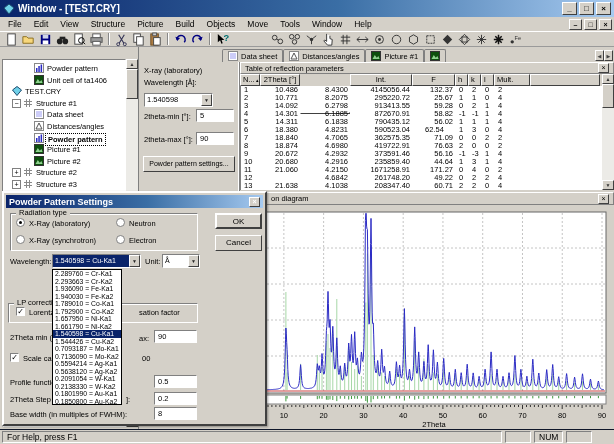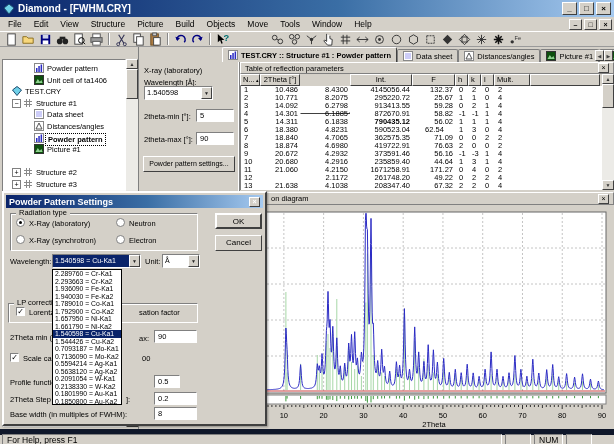--- a/index.html
+++ b/index.html
@@ -43,34 +43,34 @@
 .radio{position:absolute;width:9px;height:9px;border:1px solid #808080;border-radius:50%;background:#fff}
 .radio .dot{position:absolute;left:2px;top:2px;width:3px;height:3px;border-radius:50%;background:#000}
 .chk{position:absolute;width:9px;height:9px;background:#fff;border:1px solid;border-color:#808080 #fff #fff #808080;font-size:8px;line-height:8px;text-align:center}
 .combo{position:absolute;background:#fff;border:1px solid;border-color:#808080 #fff #fff #808080;display:flex}
 .combo .ctext{flex:1;font-size:7px;line-height:11px;padding:0 2px;white-space:nowrap;overflow:hidden}
 .combo .carr{width:11px;background:#d4d0c8;border:1px solid;border-color:#fff #404040 #404040 #fff;font-size:5px;line-height:10px;text-align:center;color:#222}
 .hlsel{background:#0a246a;color:#fff}
 #wlist{position:absolute;left:48px;top:76px;width:70px;height:136px;background:#fff;border:1px solid #000;z-index:60;overflow:hidden}
 #wlist .opt{font-size:6.8px;line-height:7.5px;height:7.5px;white-space:nowrap;padding-left:2px}
 #wlist .opt.hl{background:#0a246a;color:#fff}
-.statusbar{position:absolute;left:0;top:429px;width:614px;height:15px;background:#d4d0c8;border-top:6px solid #0f172a;font-size:8.5px;display:flex;align-items:center;gap:3px;padding:1px 2px}
+.statusbar{position:absolute;left:0;top:429px;width:614px;height:15px;background:#d4d0c8;border-top:1px solid #0f172a;font-size:8.5px;display:flex;align-items:center;gap:3px;padding:1px 2px}
 .spane{border:1px solid;border-color:#808080 #fff #fff #808080;height:12px;line-height:11px;padding:0 4px}
 .vscroll{position:absolute;width:12px;background:#ecebe7}
 .vscroll .sb{position:absolute;left:0;width:12px;height:10px;background:#d4d0c8;border:1px solid;border-color:#fff #404040 #404040 #fff;font-size:5px;text-align:center;line-height:9px;color:#333}
 .vscroll .th{position:absolute;left:0;width:12px;background:#d4d0c8;border:1px solid;border-color:#fff #404040 #404040 #fff}
 </style>
 </head>
 <body>
 
 <div class="titlebar">
   <span style="width:12px;height:12px"><svg width="12" height="12">
         <polygon points="6,1 11,5 6,11 1,5" fill="#6fd0e8" stroke="#1c4b6e"></polygon>
       </svg></span>
-  <span>Diamond - [FWHM.CRY]</span>
+  <span>Window - [TEST.CRY]</span>
   <span style="margin-left:auto;display:flex">
     <span class="wbtn">_</span>
     <span class="wbtn">□</span>
     <span class="wbtn">×</span>
   </span>
 </div>
 
 <div class="menubar" id="menubar">
     <div class="menuitem">File</div>
     <div class="menuitem">Edit</div>
@@ -252,29 +252,20 @@
     </div>
     <div class="tbtn">
       <svg width="15" height="15" viewBox="0 0 16 16">
         <circle cx="4.5" cy="10.5" r="1.8" fill="#333"></circle>
         <text x="7" y="8" font-size="6" fill="#333">Fe</text>
       </svg>
     </div>
   </div>
 
 <div class="tabbar" id="tabbar">
-    <div class="tab active">
-      <div class="tabicon"><svg width="10" height="10" viewBox="0 0 10 10">
-          <rect x="0.5" y="0.5" width="9" height="9" fill="#fff" stroke="#888"></rect>
-          <rect x="2" y="5" width="1.5" height="4" fill="#2b2bc4"></rect>
-          <rect x="4.3" y="3" width="1.5" height="6" fill="#2b2bc4"></rect>
-          <rect x="6.6" y="1.5" width="1.5" height="7.5" fill="#2b2bc4"></rect>
-        </svg></div>
-      <div class="tlabel">TEST.CRY :: Structure #1 : Powder pattern</div>
-    </div>
     <div class="tab">
       <div class="tabicon"><svg width="10" height="10" viewBox="0 0 10 10">
           <rect x="0.5" y="0.5" width="9" height="9" fill="#fff" stroke="#888"></rect>
           <path d="M2 3 H8 M2 5 H8 M2 7 H8" stroke="#9a9af0"></path>
         </svg></div>
       <div class="tlabel">Data sheet</div>
     </div>
     <div class="tab">
       <div class="tabicon"><svg width="10" height="10" viewBox="0 0 10 10">
           <rect x="0.5" y="0.5" width="9" height="9" fill="#fff" stroke="#888"></rect>
@@ -357,20 +348,27 @@
           </svg></div>
         <div class="tlbl sel" style="left: 42px;">Powder pattern</div>
       </div>
       <div class="trow" style="top: 84.2px;">
         <div class="ticon" style="left: 31px;"><svg width="10" height="10" viewBox="0 0 10 10">
             <rect x="0.5" y="0.5" width="9" height="9" fill="#0d4f0d" stroke="#333"></rect>
             <path d="M1.5 8 L3.8 4 L5.8 6.8 L7.4 5 L8.6 8 Z" fill="#8fd08f"></path>
           </svg></div>
         <div class="tlbl" style="left: 42px;">Picture #1</div>
       </div>
+      <div class="trow" style="top: 95.8px;">
+        <div class="ticon" style="left: 31px;"><svg width="10" height="10" viewBox="0 0 10 10">
+            <rect x="0.5" y="0.5" width="9" height="9" fill="#0d4f0d" stroke="#333"></rect>
+            <path d="M1.5 8 L3.8 4 L5.8 6.8 L7.4 5 L8.6 8 Z" fill="#8fd08f"></path>
+          </svg></div>
+        <div class="tlbl" style="left: 42px;">Picture #2</div>
+      </div>
       <div class="trow" style="top: 107.4px;">
         <div class="exp" style="left: 9px;">+</div>
         <div class="ticon" style="left: 20px;"><svg width="10" height="10" viewBox="0 0 10 10">
             <path d="M1 3.5 H9 M1 6.5 H9 M3.5 1 V9 M6.5 1 V9" stroke="#8a8a8a"></path>
           </svg></div>
         <div class="tlbl" style="left: 31px;">Structure #2</div>
       </div>
       <div class="trow" style="top: 119px;">
         <div class="exp" style="left: 9px;">+</div>
         <div class="ticon" style="left: 20px;"><svg width="10" height="10" viewBox="0 0 10 10">
@@ -396,21 +394,21 @@
   <div class="vscroll" id="navscroll" style="left:126px;top:12px;height:368px">
       <div class="sb" style="top: 0px;">▲</div>
       <div class="th" style="top: 10px; height: 30px;"></div>
       <div class="sb" style="bottom: 0px;">▼</div>
     </div>
 </div>
 
 <div class="abs" style="left:140px;top:62px;width:98px;height:130px">
   <div class="d" style="position:absolute;left:4px;top:4px;font-size:7.5px">X-ray (laboratory)</div>
   <div style="position:absolute;left:4px;top:16px;font-size:7.5px">Wavelength [Å]:</div>
-  <div class="combo" style="left:4px;top:24px;width:69px;height:14px">
+  <div class="combo" style="left:4px;top:31px;width:69px;height:14px">
     <span class="ctext" style="font-size:7.5px">1.540598</span>
     <span class="carr">▼</span>
   </div>
   <div style="position:absolute;left:4px;top:50px;font-size:7.5px">2theta-min [°]:</div>
   <div class="field abs" style="left:56px;top:47px;width:38px;height:13px">5</div>
   <div style="position:absolute;left:4px;top:73px;font-size:7.5px">2theta-max [°]:</div>
   <div class="field abs" style="left:56px;top:70px;width:38px;height:13px">90</div>
   <div class="cbtn abs" style="left:3px;top:94px;width:92px;height:16px;font-size:7px;line-height:14px">Powder pattern settings...</div>
 </div>
 <div class="abs" style="left:238px;top:62px;width:2px;height:130px;border-left:1px solid #fff;border-right:1px solid #808080"></div>
@@ -478,21 +476,21 @@
         <span style="width: 13px; text-align: left;">-1</span>
         <span style="width: 13px; text-align: left;">-1</span>
         <span style="width: 13px; text-align: left;">1</span>
         <span style="width: 36px; text-align: left;">4</span>
         <span style="width: 70px; text-align: left;"></span>
       </div>
       <div class="rrow">
         <span style="width: 20px; text-align: left;">5</span>
         <span style="width: 40px; text-align: right;">14.311</span>
         <span style="width: 50px; text-align: right;">6.1838</span>
-        <span style="width: 62px; text-align: right; font-weight: bold;">790435.12</span>
+        <span style="width: 62px; text-align: right;">790435.12</span>
         <span style="width: 43px; text-align: right;">56.02</span>
         <span style="width: 13px; text-align: left;">1</span>
         <span style="width: 13px; text-align: left;">1</span>
         <span style="width: 13px; text-align: left;">1</span>
         <span style="width: 36px; text-align: left;">4</span>
         <span style="width: 70px; text-align: left;"></span>
       </div>
       <div class="rrow">
         <span style="width: 20px; text-align: left;">6</span>
         <span style="width: 40px; text-align: right;">18.380</span>
@@ -561,35 +559,35 @@
         <span style="width: 43px; text-align: right;">171.27</span>
         <span style="width: 13px; text-align: left;">0</span>
         <span style="width: 13px; text-align: left;">4</span>
         <span style="width: 13px; text-align: left;">0</span>
         <span style="width: 36px; text-align: left;">2</span>
         <span style="width: 70px; text-align: left;"></span>
       </div>
       <div class="rrow">
         <span style="width: 20px; text-align: left;">12</span>
         <span style="width: 40px; text-align: left; margin-top: 38px;">21.608</span>
-        <span style="width: 50px; text-align: right;">2.1172</span>
+        <span style="width: 50px; text-align: right;">4.6842</span>
         <span style="width: 62px; text-align: right;">261748.20</span>
         <span style="width: 43px; text-align: right;">49.22</span>
         <span style="width: 13px; text-align: left;">0</span>
         <span style="width: 13px; text-align: left;">2</span>
         <span style="width: 13px; text-align: left;">2</span>
         <span style="width: 36px; text-align: left;">4</span>
         <span style="width: 70px; text-align: left;"></span>
       </div>
       <div class="rrow">
         <span style="width: 20px; text-align: left;">13</span>
         <span style="width: 40px; text-align: right;">21.638</span>
         <span style="width: 50px; text-align: right;">4.1038</span>
         <span style="width: 62px; text-align: right;">208347.40</span>
-        <span style="width: 43px; text-align: right;">67.32</span>
+        <span style="width: 43px; text-align: right;">60.71</span>
         <span style="width: 13px; text-align: left;">2</span>
         <span style="width: 13px; text-align: left;">2</span>
         <span style="width: 13px; text-align: left;">0</span>
         <span style="width: 36px; text-align: left;">4</span>
         <span style="width: 70px; text-align: left;"></span>
       </div>
     </div>
   <div class="vscroll" id="tabscroll" style="left:362px;top:12px;height:116px">
       <div class="sb" style="top: 0px;">▲</div>
       <div class="th" style="top: 10px; height: 24px;"></div>
@@ -882,21 +880,21 @@
 
   <span class="dl" style="left:6px;top:140px">2Theta min (d</span>
   <span class="dl" style="left:135px;top:141px">ax:</span>
   <div class="field abs" style="left:150px;top:137px;width:43px;height:13px">90</div>
 
   <span class="chk" style="left:6px;top:160px">✓</span>
   <span class="dl" style="left:19px;top:161px">Scale calc</span>
   <span class="dl" style="left:138px;top:161px">00</span>
 
   <span class="dl" style="left:6px;top:185px">Profile functio</span>
-  <div class="field abs" style="left:150px;top:182px;width:26px;height:13px">0.5</div>
+  <div class="field abs" style="left:150px;top:182px;width:43px;height:13px">0.5</div>
 
   <span class="dl" style="left:6px;top:202px">2Theta Step [</span>
   <span class="dl" style="left:122px;top:202px">]:</span>
   <div class="field abs" style="left:150px;top:199px;width:43px;height:13px">0.2</div>
 
   <span class="dl" style="left:6px;top:217px">Base width (in multiples of FWHM):</span>
   <div class="field abs" style="left:150px;top:214px;width:43px;height:13px">8</div>
 
   <div id="wlist">
       <div class="opt">2.289760 = Cr-Ka1</div>

